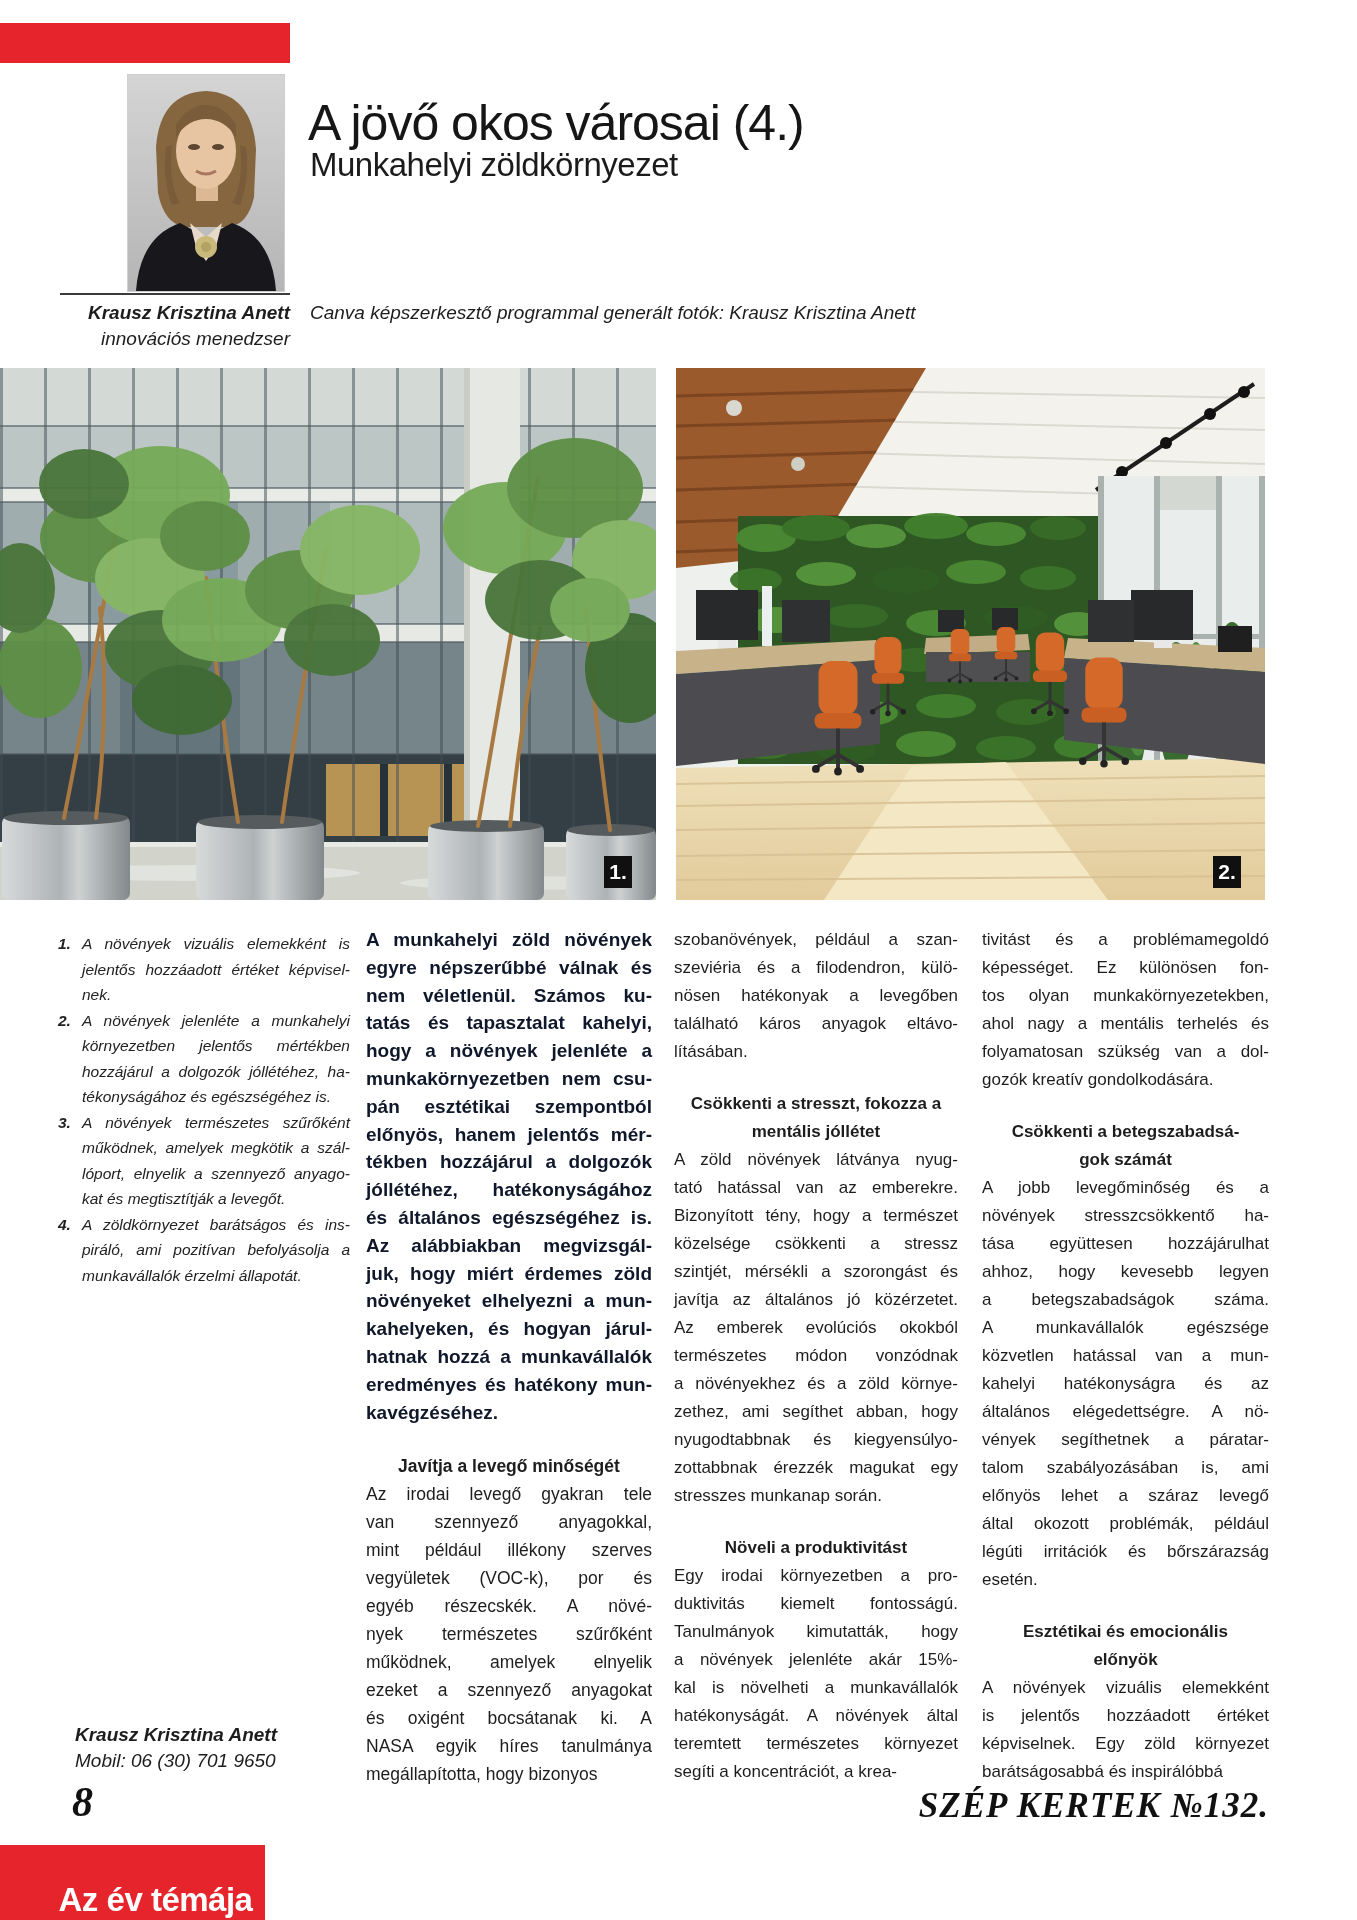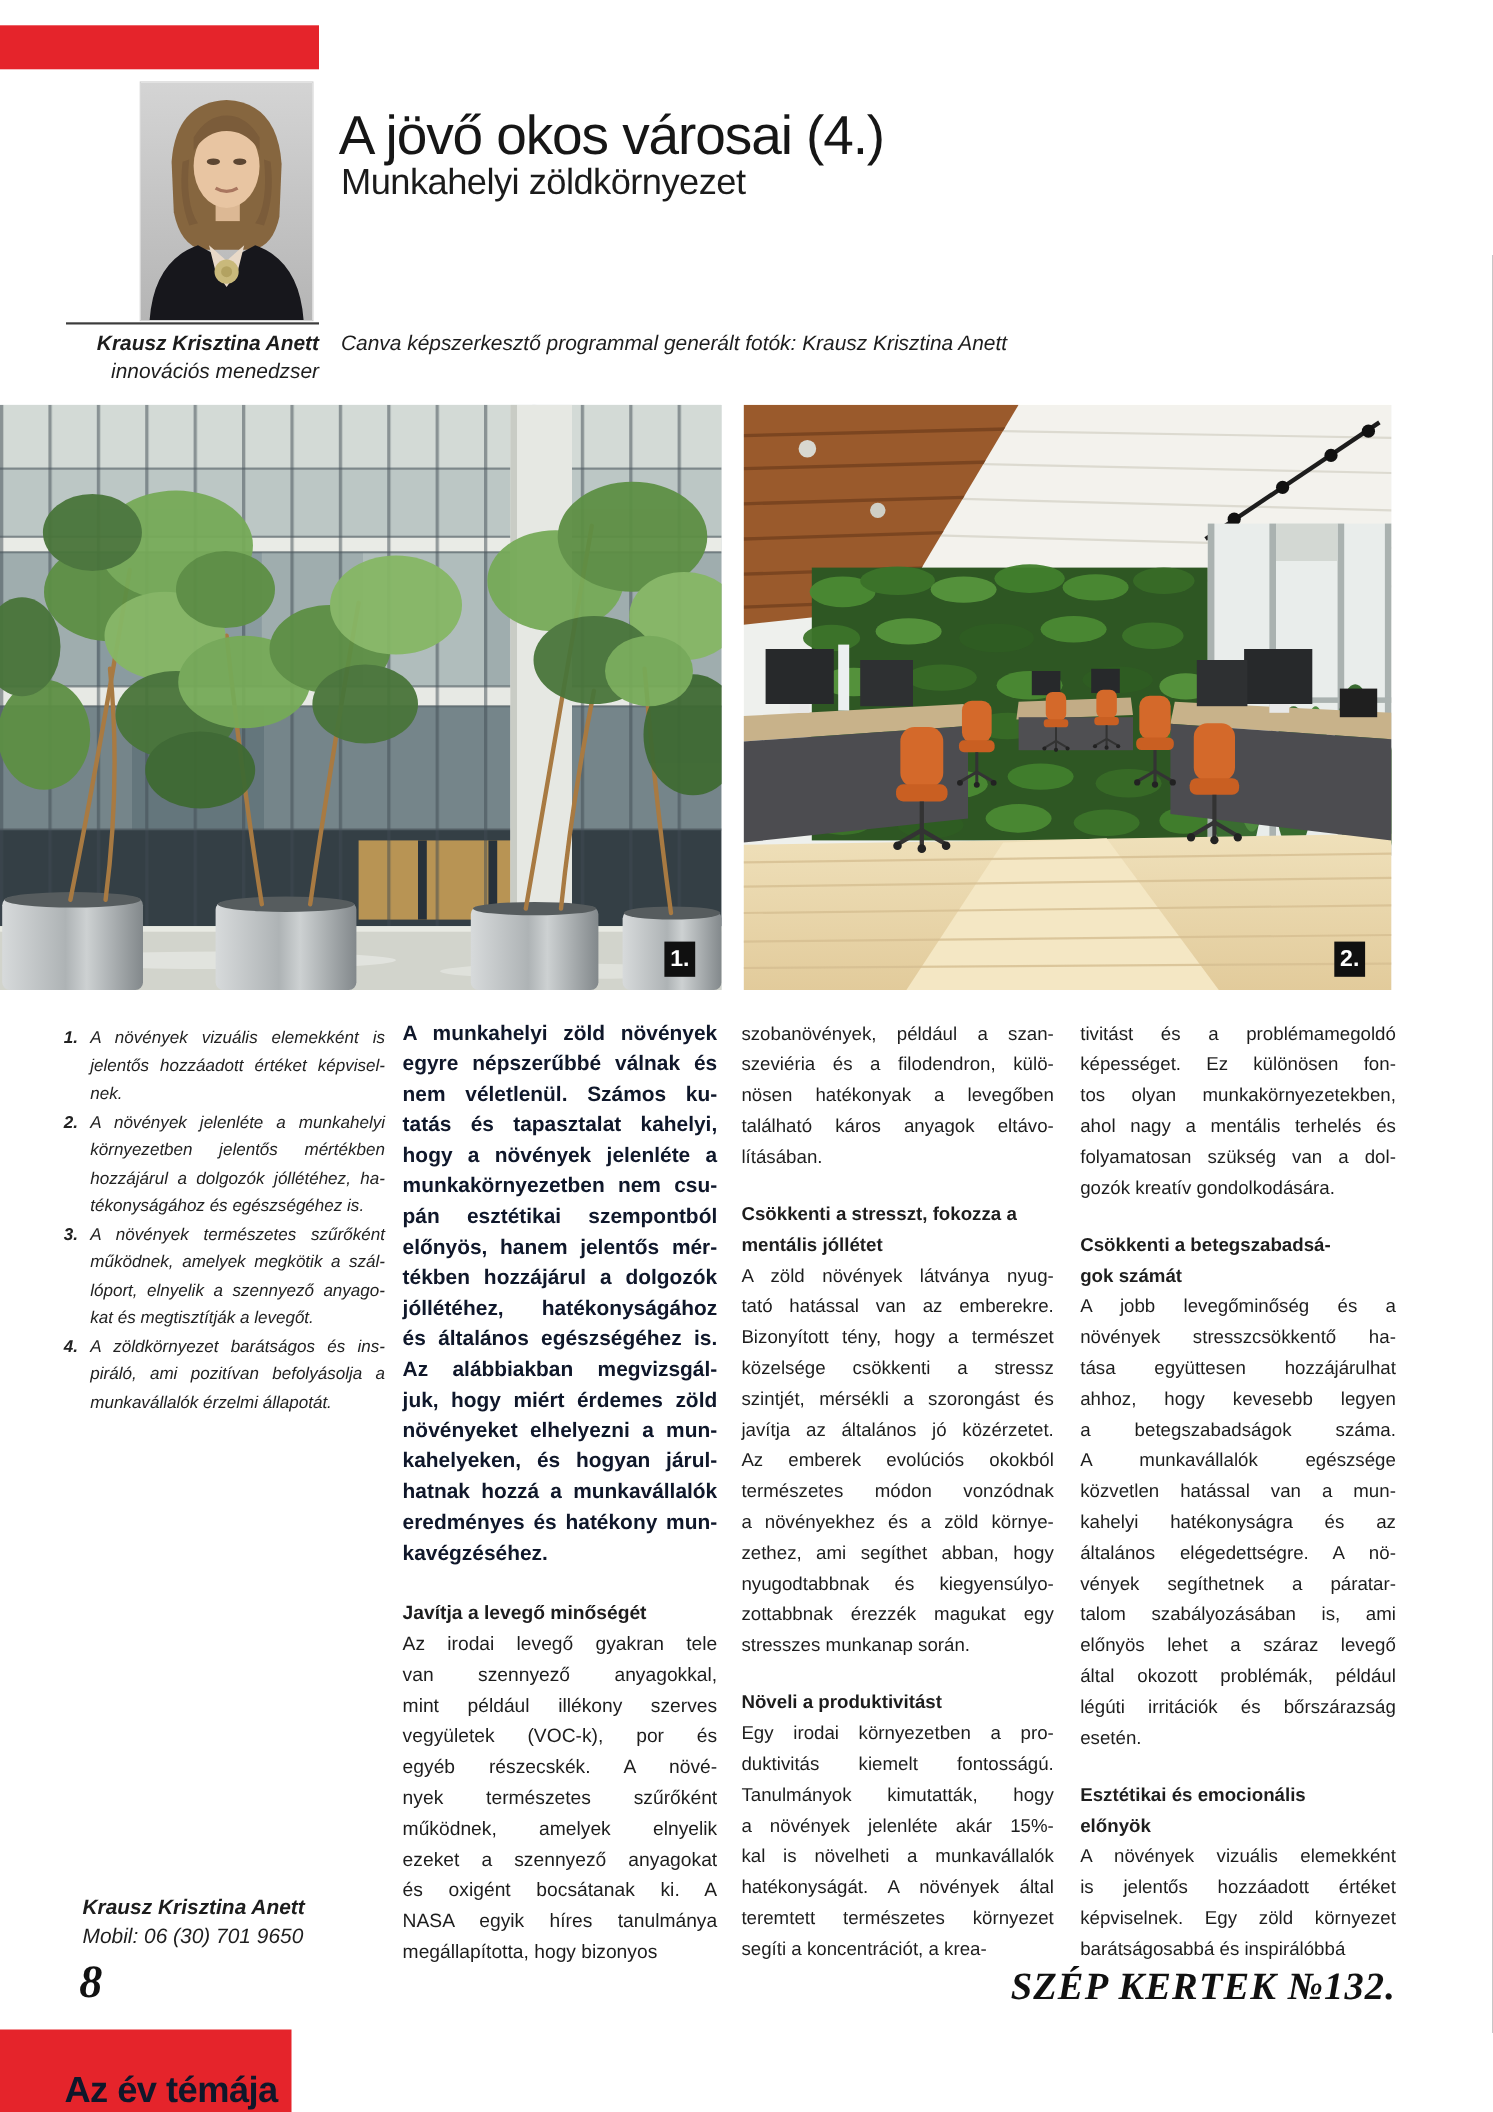--- a/index.html
+++ b/index.html
@@ -31,34 +31,34 @@
   #col3{left:674px;width:284px;}
   #col4{left:982px;width:287px;}
   #col2 .lead{font-weight:700;font-size:19px;line-height:27.8px;color:#0f172a;}
   #col2 .p{font-size:17.5px;line-height:28px;}
   #col2 .h{font-size:17.5px;line-height:28px;}
   #col3,#col4{font-size:17px;line-height:28px;}
   .ln{text-align:justify;text-align-last:justify;}
   .ln.last{text-align-last:left;}
   .h{font-weight:700;margin-top:24px;}
   #col2 .h{margin-top:26px;}
-  .hl{text-align:left;}
+  .hl{text-align:center;}
   .li{position:relative;padding-left:24px;}
   .num{position:absolute;left:0;top:0;font-weight:700;font-style:italic;}
 
   
   .contact-name{left:75px;top:1722px;font-style:italic;font-weight:700;font-size:19px;line-height:26px;}
   .contact-mobile{left:75px;top:1748px;font-style:italic;font-size:19px;line-height:26px;}
   .pagenum{left:72px;top:1780px;font-family:"Liberation Serif","DejaVu Serif",serif;
            font-style:italic;font-weight:700;font-size:42px;line-height:44px;color:#111;}
   .magazine{right:88px;top:1786px;font-family:"Liberation Serif","DejaVu Serif",serif;
             font-style:italic;font-weight:700;font-size:35px;line-height:40px;letter-spacing:1px;color:#111;white-space:nowrap;}
   .banner{left:0;top:1845px;width:265px;height:75px;background:#e5242b;display:flex;align-items:center;
           justify-content:center;padding-left:46px;box-sizing:border-box;}
-  .banner span{color:#0f172a;font-weight:700;font-size:33px;letter-spacing:-0.5px;white-space:nowrap;margin-top:34px;}
+  .banner span{color:#ffffff;font-weight:700;font-size:33px;letter-spacing:-0.5px;white-space:nowrap;margin-top:34px;}
 </style>
 </head>
 <body>
 
 <div class="page">
 
   <div class="abs topbar"></div>
 
   <div class="abs portrait">
     <svg width="156" height="216" viewBox="0 0 156 216">

